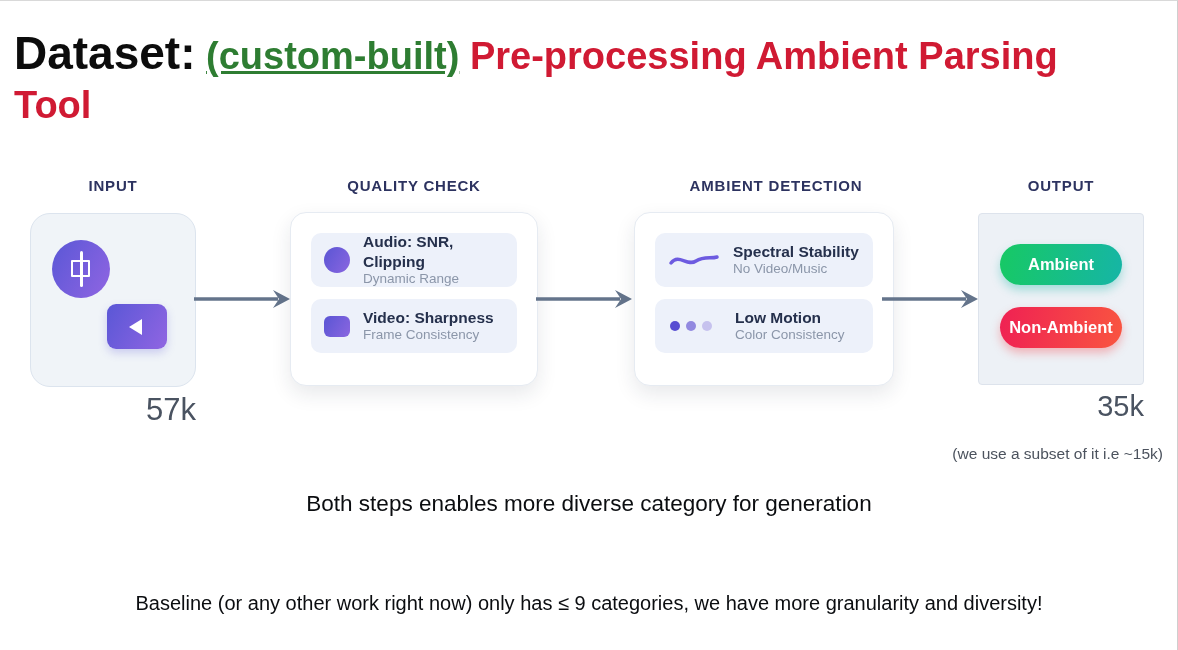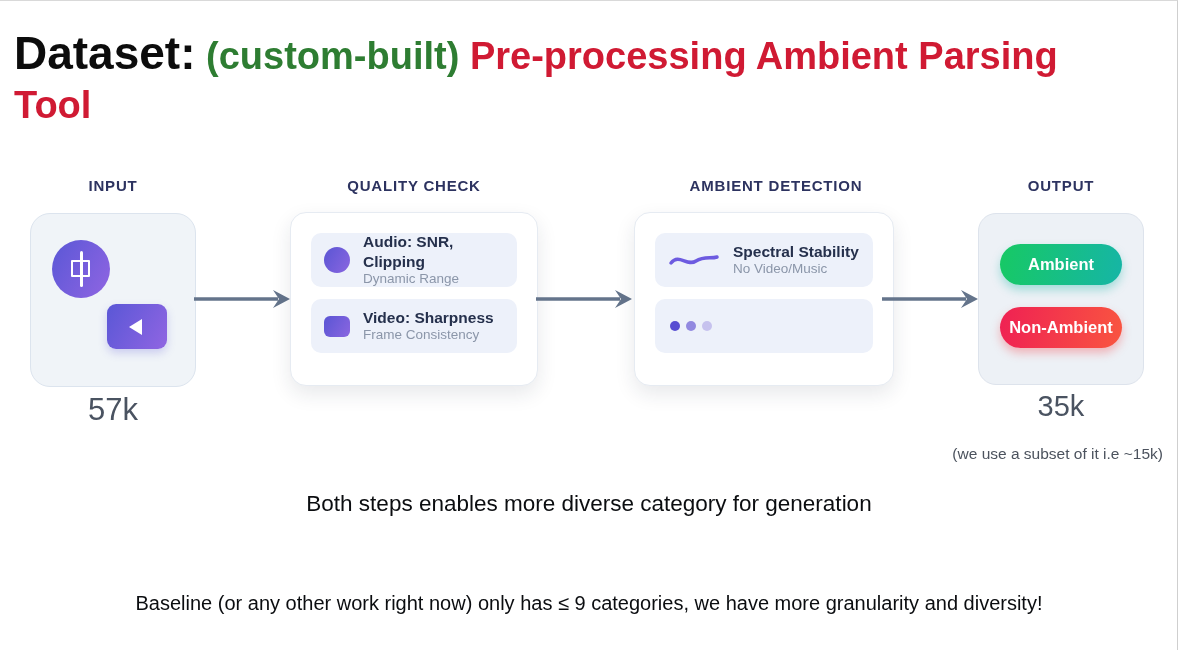--- a/index.html
+++ b/index.html
@@ -4,21 +4,21 @@
 <style>
   html,body{margin:0;padding:0;background:#ffffff;}
   .slide{
     position:relative;width:1178px;height:650px;background:#ffffff;overflow:hidden;
     font-family:"Liberation Sans","DejaVu Sans",sans-serif;
     border-top:1px solid #d9d9d9;border-right:1px solid #cfcfcf;box-sizing:border-box;
   }
   
   .title{position:absolute;left:14px;top:24px;width:1045px;font-weight:bold;font-size:38px;line-height:1.24;}
   .title .t-black{font-size:46px;color:#0c0c0c;}
-  .title .t-green{color:#2e7d32;}
+  .title .t-green{color:#2e7d32;text-decoration:underline;}
   .title .t-red{color:#d01a33;}
   
   .stage-header{position:absolute;top:176px;font-size:15px;font-weight:bold;letter-spacing:0.8px;
     color:#2d3360;text-align:center;}
   .hd-input{left:30px;width:166px;}
   .hd-qc{left:290px;width:248px;}
   .hd-amb{left:651px;width:250px;}
   .hd-out{left:978px;width:166px;}
   
   .input-box{position:absolute;left:30px;top:212px;width:166px;height:174px;border-radius:20px;
@@ -48,32 +48,32 @@
   .row-sub{font-size:13.5px;color:#8b96a9;}
   .ic-circle{width:26px;height:26px;border-radius:50%;background:linear-gradient(120deg,#5a55d4,#8a66e0);flex:0 0 auto;}
   .ic-square{width:26px;height:21px;border-radius:6px;background:linear-gradient(120deg,#5a55d4,#8a66e0);flex:0 0 auto;}
   .ic-wave{width:52px;flex:0 0 auto;display:flex;align-items:center;}
   .ic-dots{width:52px;flex:0 0 auto;display:flex;align-items:center;gap:6px;padding-left:2px;}
   .dot{width:10px;height:10px;border-radius:50%;}
   .dot1{background:#584ed2;}
   .dot2{background:#9289e0;}
   .dot3{background:#c6c2ee;}
   
-  .out-box{position:absolute;left:978px;top:212px;width:166px;height:172px;border-radius:18px;
+  .out-box{position:absolute;left:978px;top:212px;width:166px;height:172px;border-radius:4px;
     background:#edf1f6;border:1.5px solid #dde3ec;box-sizing:border-box;
     display:flex;flex-direction:column;align-items:center;padding-top:30px;gap:22px;}
   .pill{width:122px;height:41px;border-radius:21px;display:flex;align-items:center;justify-content:center;
     color:#ffffff;font-size:16.5px;font-weight:bold;}
   .pill-ambient{background:linear-gradient(100deg,#17c964,#16b5a6);box-shadow:0 5px 10px rgba(22,181,166,.35);}
   .pill-nonambient{background:linear-gradient(100deg,#ef2153,#f95540);box-shadow:0 5px 10px rgba(244,63,70,.35);}
   
   .arrow{position:absolute;top:288px;}
   .arrow1{left:194px;} .arrow2{left:536px;} .arrow3{left:882px;}
   
-  .count{position:absolute;text-align:center;color:#4a5361;}
+  .count{position:absolute;text-align:right;color:#4a5361;}
   .count-in{left:30px;width:166px;top:391px;font-size:31px;}
   .count-out{left:978px;width:166px;top:389px;font-size:29px;}
   .subset-note{position:absolute;left:650px;width:513px;top:444px;text-align:right;
     font-size:15.5px;color:#4c535e;}
   .body1{position:absolute;left:0;width:1178px;top:490px;text-align:center;font-size:22.5px;color:#0b0d10;}
   .body2{position:absolute;left:24px;width:1130px;top:588px;text-align:center;font-size:20px;
     color:#0b0d10;line-height:1.42;}
 </style>
 </head>
 <body>
@@ -141,20 +141,24 @@
         <span class="row-title">Spectral Stability</span>
         <span class="row-sub">No Video/Music</span>
       </div>
     </div>
     <div class="card-row">
       <div class="ic-dots">
         <div class="dot dot1"></div>
           <div class="dot dot2"></div>
           <div class="dot dot3"></div>
       </div>
+      <div class="row-text">
+        <span class="row-title">Low Motion</span>
+        <span class="row-sub">Color Consistency</span>
+      </div>
     </div>
   </div>
 
   <svg class="arrow arrow3" width="98" height="20" viewBox="0 0 98 20">
     <line x1="0" y1="10" x2="84" y2="10" stroke="#64748b" stroke-width="3.5"></line>
     <path d="M79 1 L96 10 L79 19 L85 10 Z" fill="#64748b"></path>
   </svg>
 
   <div class="out-box">
     <div class="pill pill-ambient">Ambient</div>

